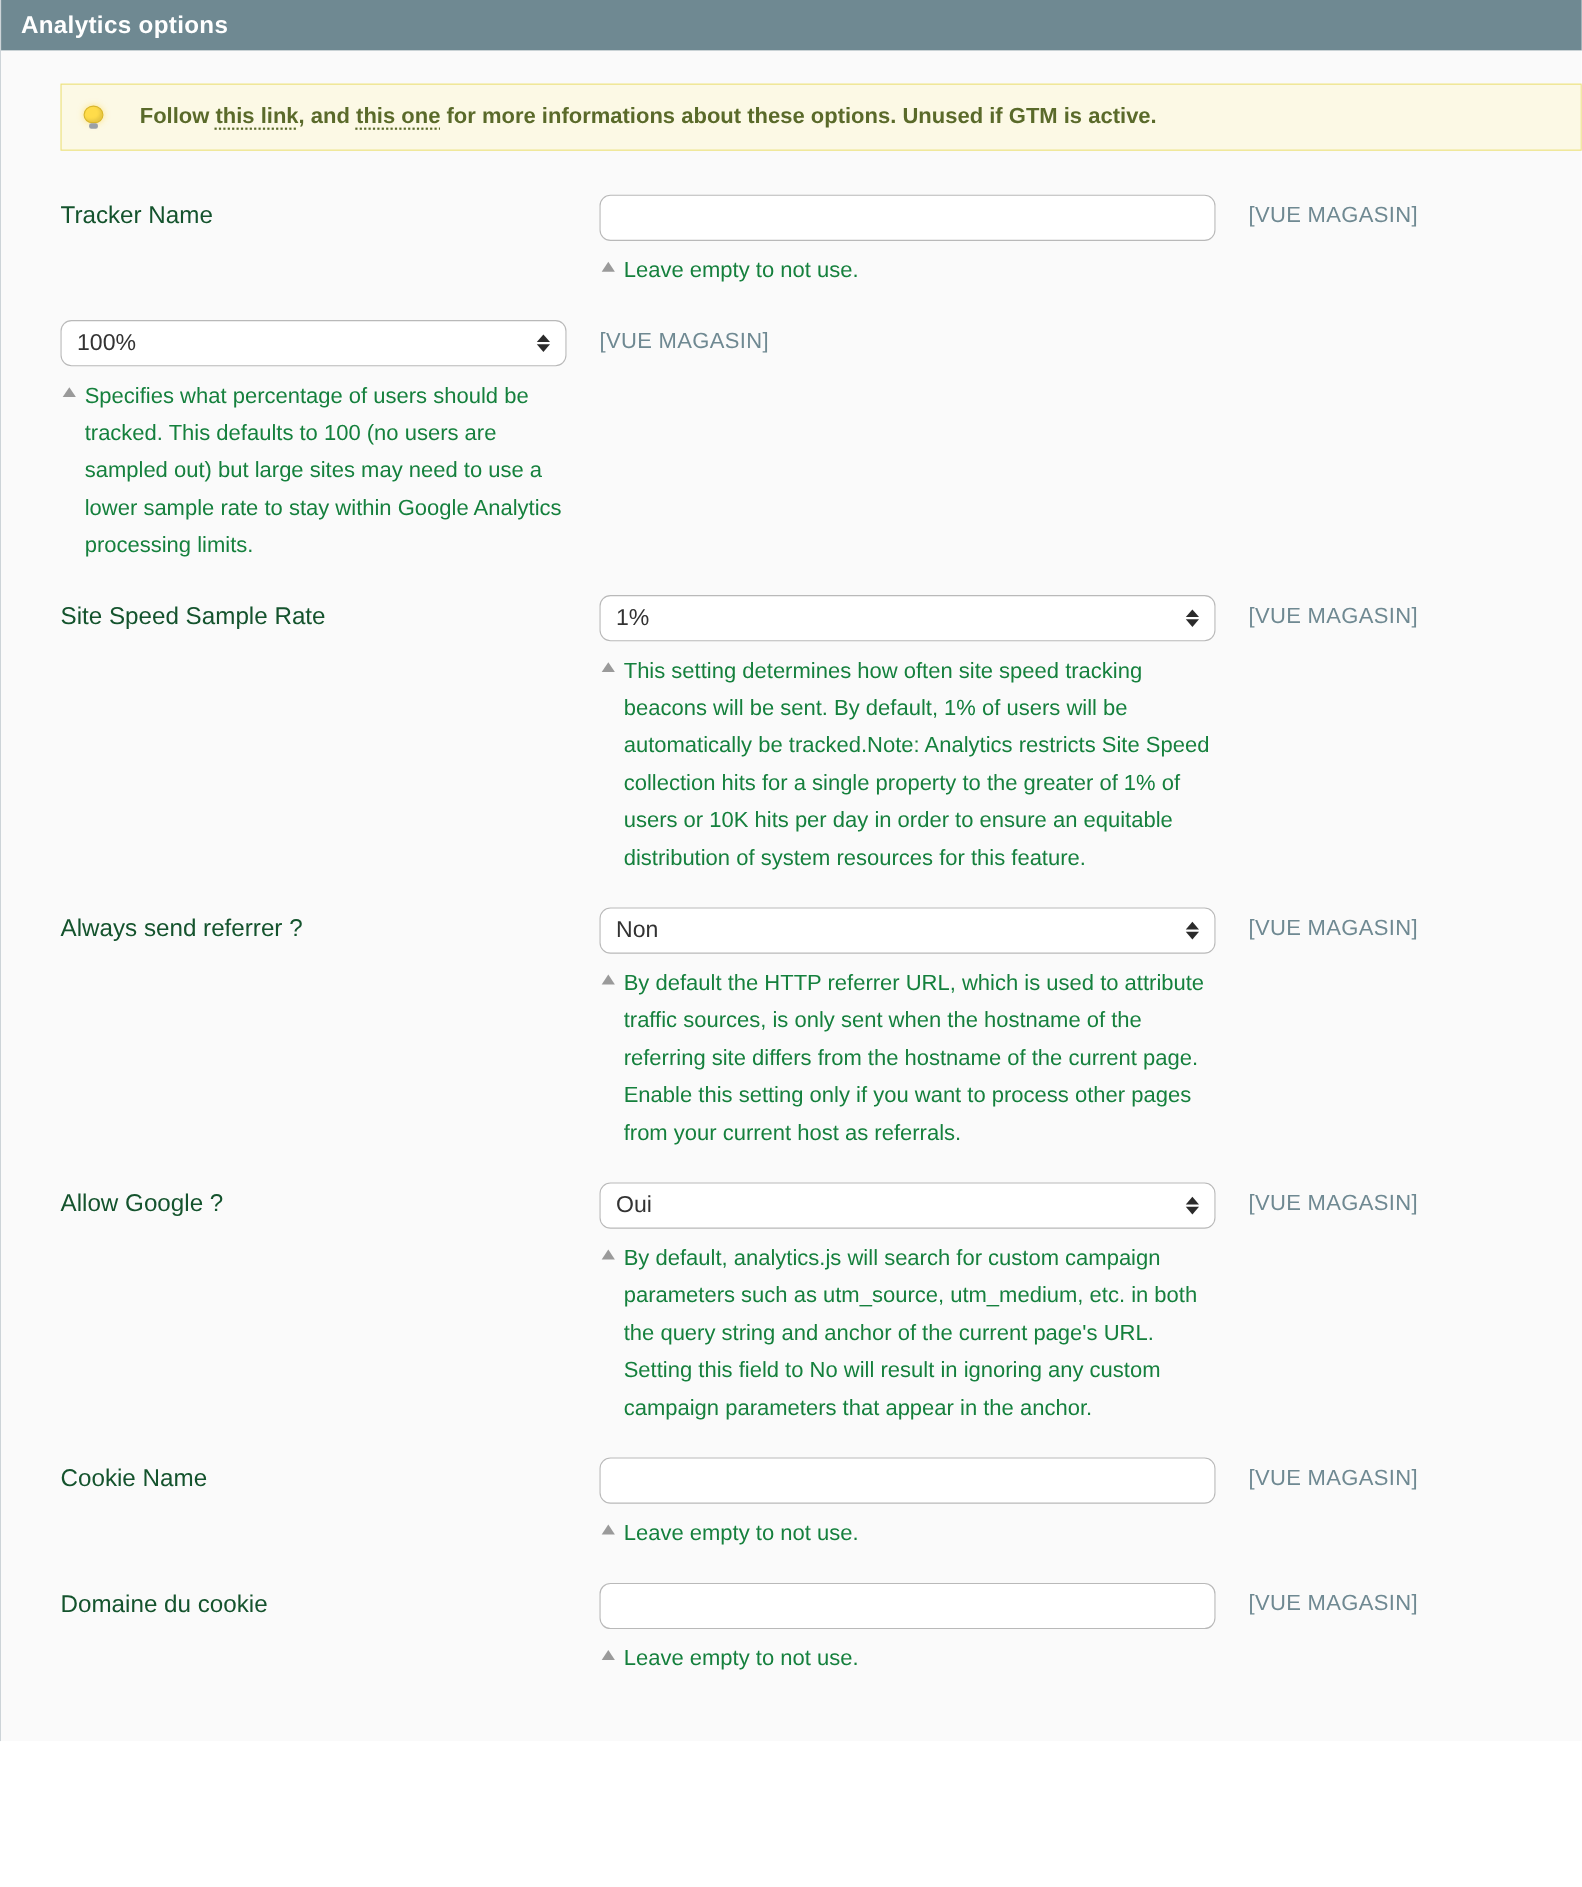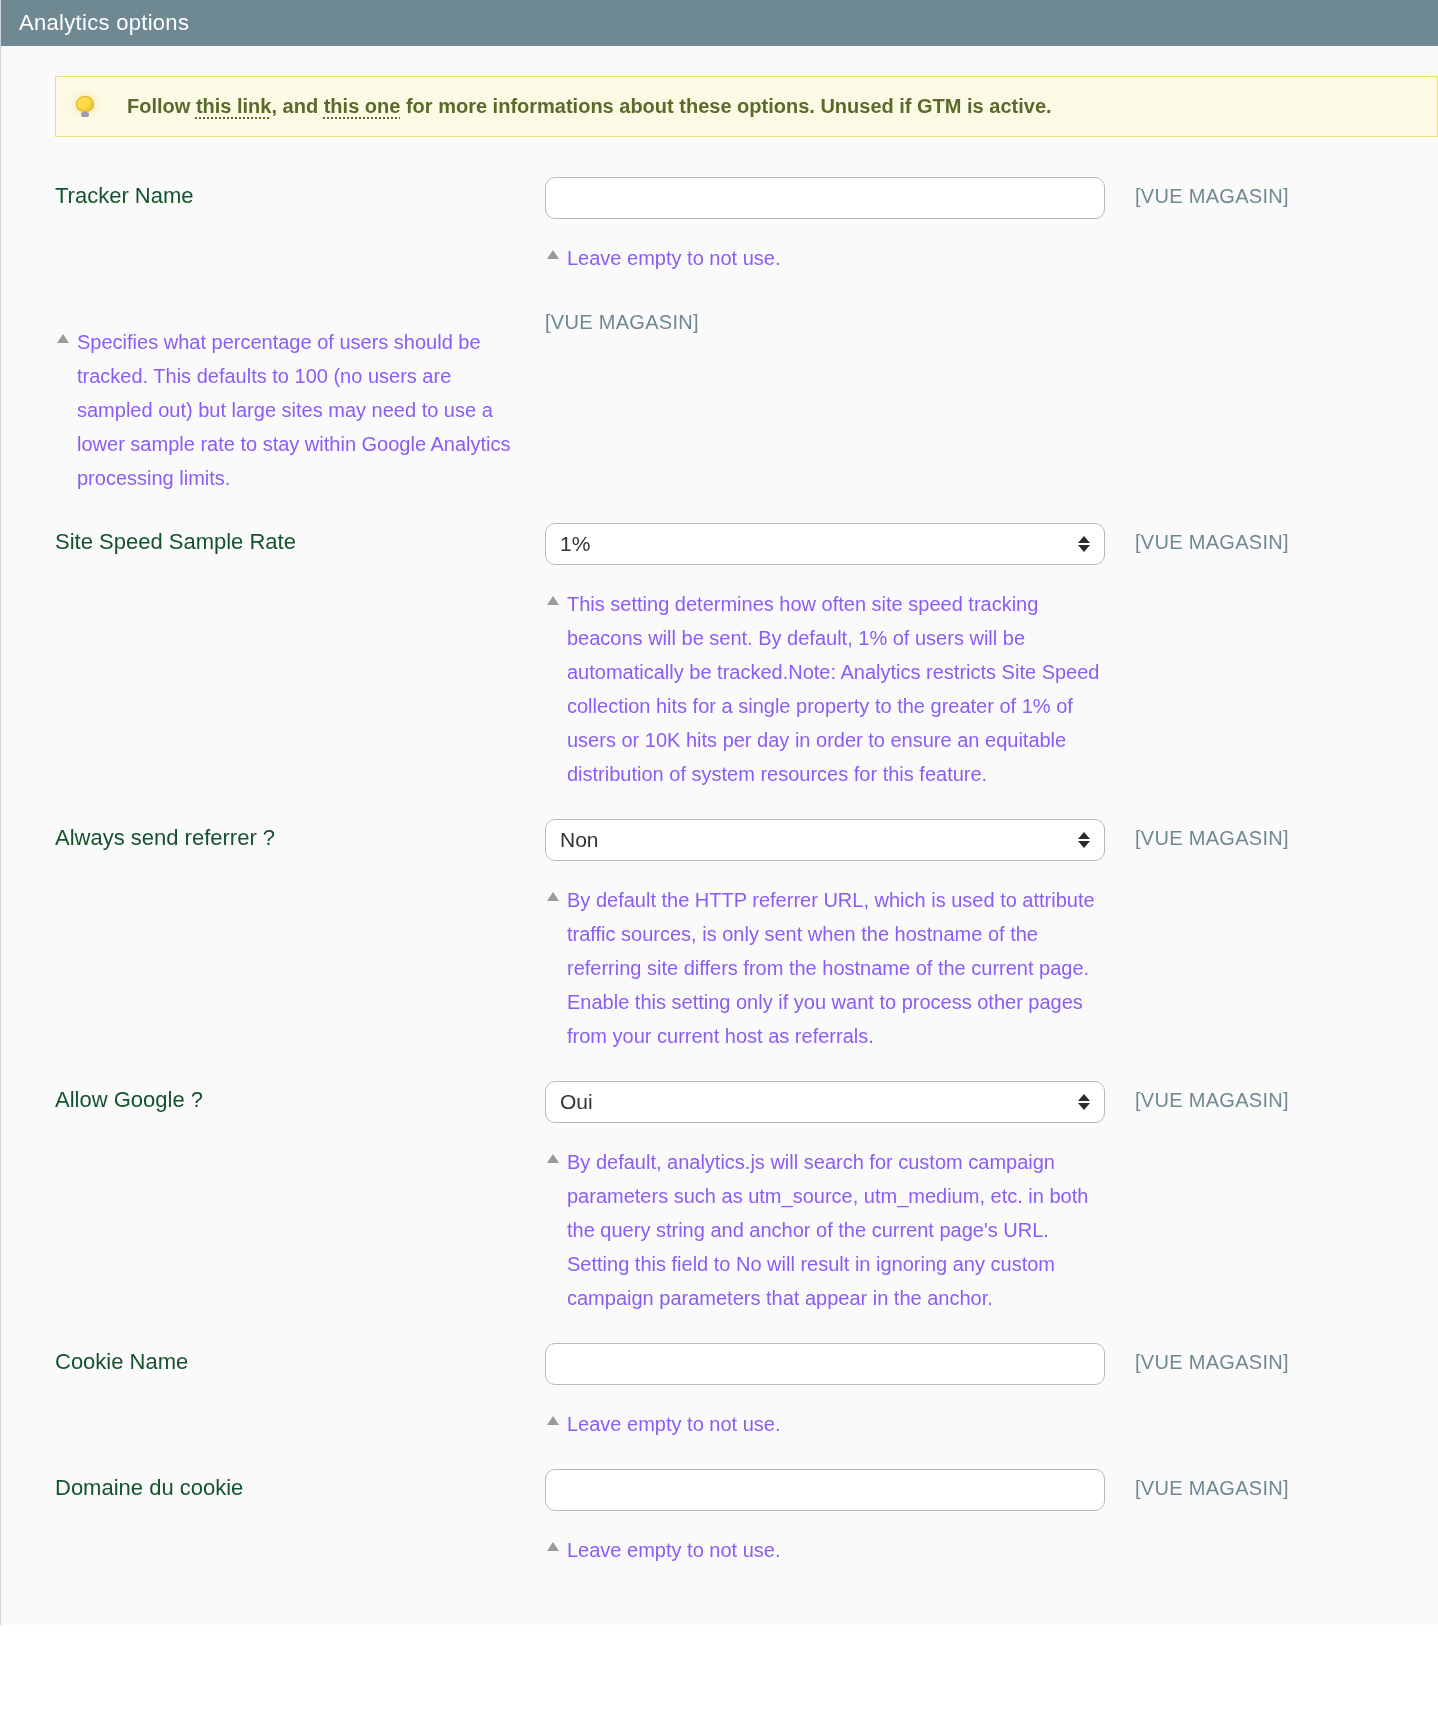--- a/index.html
+++ b/index.html
@@ -10,21 +10,21 @@
     color: #444;
     font-size: 20px;
     width: 1438px;
   }
   .panel {
     border-left: 1px solid #cdd4d8;
   }
   .panel-header {
     background: #6f8992;
     color: #ffffff;
-    font-weight: normal;
+    font-weight: bold;
     padding: 10px 18px;
     font-size: 22px;
     letter-spacing: .3px;
   }
   .panel-body {
     padding: 30px 0 30px 40px;
     background: #fafafa;
   }
 
   .notice {
@@ -112,22 +112,22 @@
   .select-wrap .caret::before,
   .select-wrap .caret::after{
     content:""; width:0; height:0; margin:0 auto;
     border-left:6px solid transparent;
     border-right:6px solid transparent;
   }
   .select-wrap .caret::before{ border-bottom:7px solid #2b2b2b; }
   .select-wrap .caret::after { border-top:7px solid #2b2b2b; }
 
   .hint{
-    margin-top:22px;
-    color:#8b5cf6;
+    margin-top:10px;
+    color:#15803d;
     font-size:20px;
     line-height:1.7;
     padding-left:22px;
     position:relative;
   }
   .hint::before{
     content:"";
     position:absolute; left:2px; top:9px;
     width:0;height:0;
     border-left:6px solid transparent;
@@ -154,20 +154,24 @@
       <div class="row-label">Tracker Name</div>
       <div class="control-col">
         <input type="text" class="field" value="" style="">
         <div class="hint">Leave empty to not use.</div>
       </div>
       <div class="scope-col">[VUE MAGASIN]</div>
     </div>
 
     <div class="row">
       <div class="control-col">
+        <div class="select-wrap">
+          <span class="value">100%</span>
+          <span class="caret"></span>
+        </div>
         <div class="hint">Specifies what percentage of users should be tracked. This defaults to 100 (no users are sampled out) but large sites may need to use a lower sample rate to stay within Google Analytics processing limits.</div>
       </div>
       <div class="scope-col">[VUE MAGASIN]</div>
     </div>
 
     <div class="row">
       <div class="row-label">Site Speed Sample Rate</div>
       <div class="control-col">
         <div class="select-wrap">
           <span class="value">1%</span>

